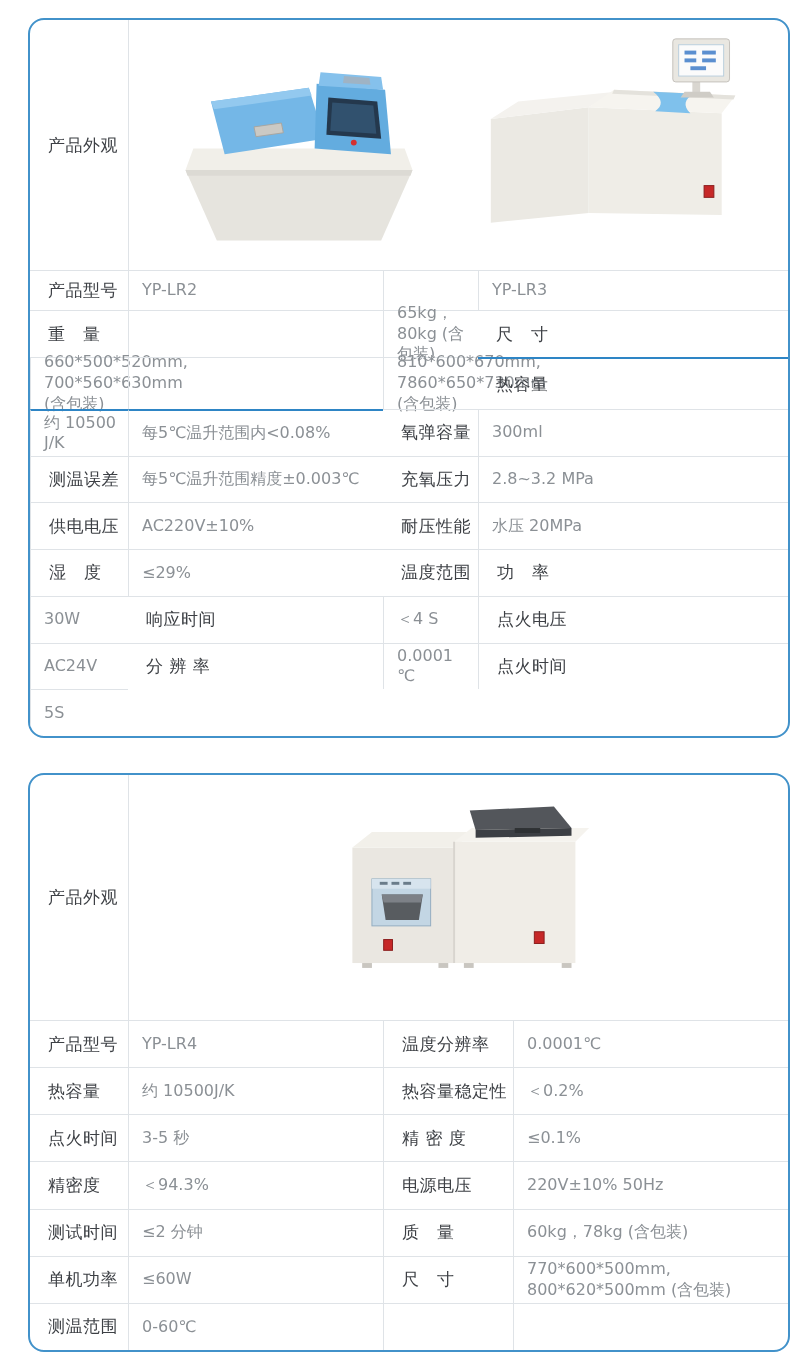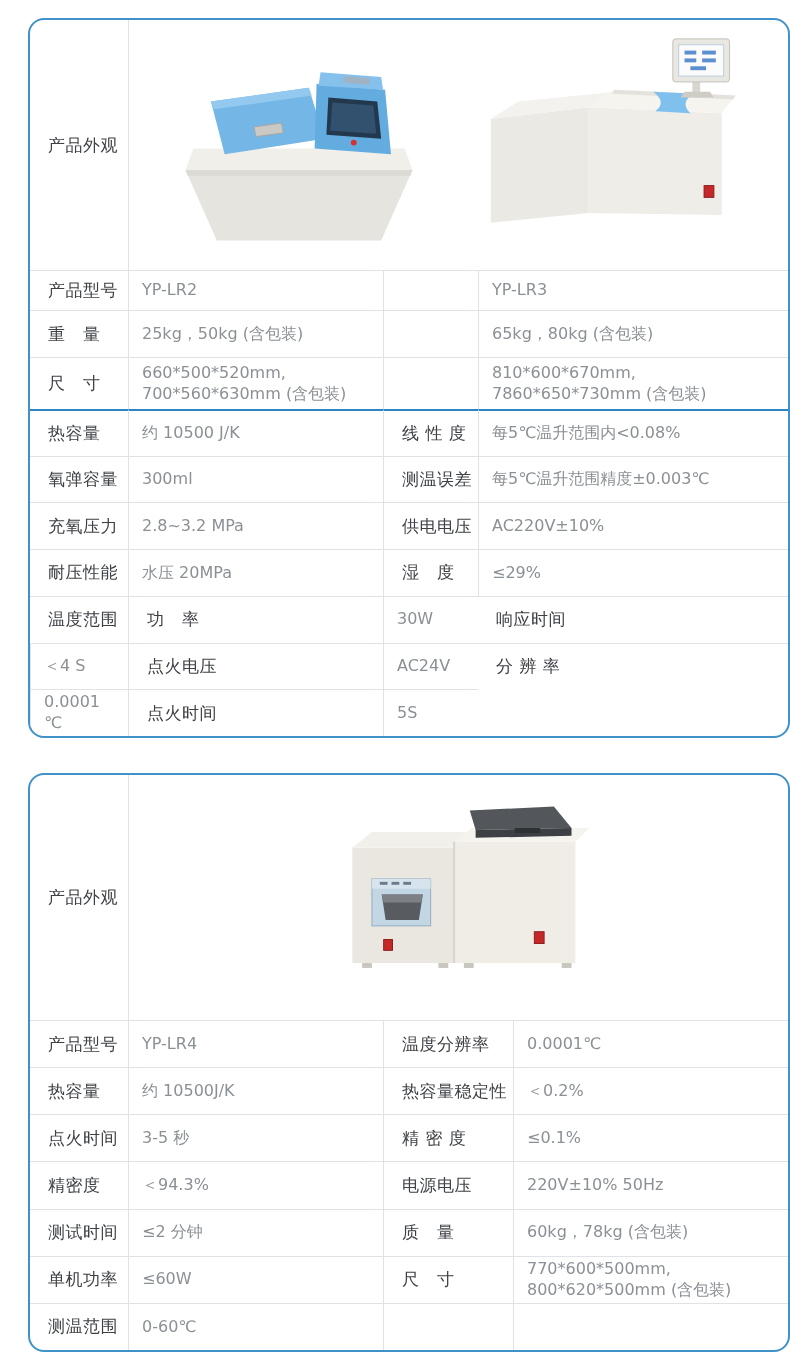--- a/index.html
+++ b/index.html
@@ -73,34 +73,32 @@
         <rect x="238" y="156" width="10" height="12" fill="#c62828" stroke="#8a1d1d"></rect>
       </svg>
     </div>
 
     <div class="cell lab bt">产品型号</div>
     <div class="cell val bt bl">YP-LR2</div>
     <div class="cell bt bl"></div>
     <div class="cell val bt bl">YP-LR3</div>
 
     <div class="cell lab bt">重　量</div>
-    <div class="cell val bt bl">25kg，50kg (含包装)</div>
     <div class="cell bt bl"></div>
     <div class="cell val bt bl">65kg，80kg (含包装)</div>
 
     <div class="cell lab bt">尺　寸</div>
     <div class="cell val bt bl">660*500*520mm,
 700*560*630mm (含包装)</div>
     <div class="cell bt bl"></div>
     <div class="cell val bt bl">810*600*670mm,
 7860*650*730mm (含包装)</div>
 
     <div class="cell lab btblue">热容量</div>
     <div class="cell val btblue bl">约 10500 J/K</div>
-    <div class="cell lab btblue bl">线 性 度</div>
     <div class="cell val btblue bl">每5℃温升范围内&lt;0.08%</div>
 
     <div class="cell lab bt">氧弹容量</div>
     <div class="cell val bt bl">300ml</div>
     <div class="cell lab bt bl">测温误差</div>
     <div class="cell val bt bl">每5℃温升范围精度±0.003℃</div>
 
     <div class="cell lab bt">充氧压力</div>
     <div class="cell val bt bl">2.8~3.2 MPa</div>
     <div class="cell lab bt bl">供电电压</div>

